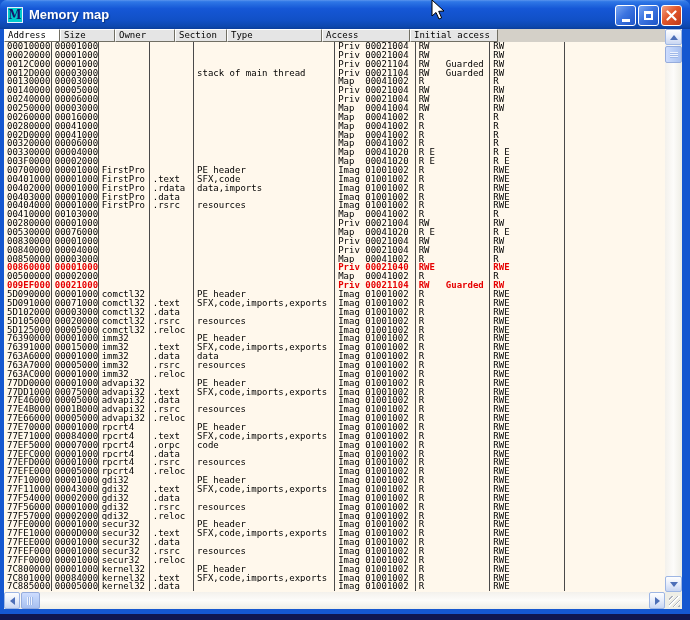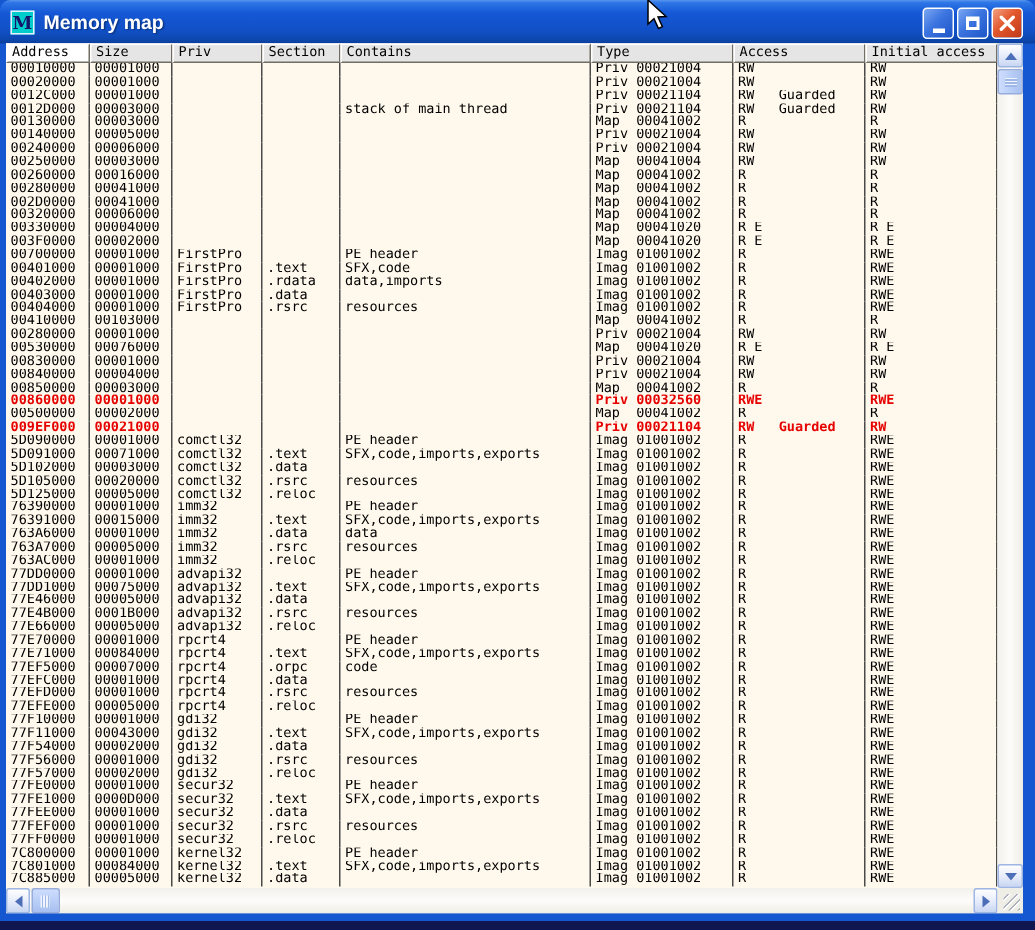--- a/index.html
+++ b/index.html
@@ -36,21 +36,21 @@
   
   .header-row { position:absolute; left:0; top:0; width:661px; height:13px;
                 display:flex; background:#D4D0C8; }
   .hcell { height:13px; font-size:9px; line-height:11px; white-space:pre;
            color:#000; padding-left:3px; background:#e5e5e5;
            border-top:1px solid #FFFFFF; border-left:1px solid #FFFFFF;
            border-bottom:1px solid #716F64; border-right:1px solid #716F64; }
   .hcell.active { background:#FFFFFF; }
 
   
-  .rows-viewport { position:absolute; left:0; top:13px; width:661px; height:550px;
+  .rows-viewport { position:absolute; left:0; top:13px; width:561px; height:550px;
                    overflow:hidden; background:#FFF8EC; }
   .mem-row { display:flex; height:8.87px; }
   .cell { font-size:9px; line-height:9px; white-space:pre; overflow:hidden;
           color:#000; padding-left:3px; border-right:1px solid #4A4A4A; height:100%; }
   .mem-row.red .cell { color:#E60000; font-weight:bold; }
 
   .c-address  { width:56px; }
   .c-size     { width:55px; }
   .c-owner    { width:60px; }
   .c-section  { width:52px; }
@@ -121,23 +121,22 @@
         </svg>
       </div>
     </div>
   </div>
 
   <div class="client">
 
     <div class="header-row">
       <div class="hcell active c-address">Address</div>
       <div class="hcell c-size">Size</div>
-      <div class="hcell c-owner">Priv</div>
+      <div class="hcell c-owner">Owner</div>
       <div class="hcell c-section">Section</div>
-      <div class="hcell c-contains">Contains</div>
       <div class="hcell c-type">Type</div>
       <div class="hcell c-access">Access</div>
       <div class="hcell c-initial_access">Initial access</div>
     </div>
 
     <div class="rows-viewport">
         <div class="mem-row">
           <span class="cell c-address">00010000</span>
           <span class="cell c-size">00001000</span>
           <span class="cell c-owner"></span>
@@ -386,21 +385,21 @@
           <span class="cell c-type">Map  00041002</span>
           <span class="cell c-access">R</span>
           <span class="cell c-initial_access">R</span>
         </div>
         <div class="mem-row red">
           <span class="cell c-address">00860000</span>
           <span class="cell c-size">00001000</span>
           <span class="cell c-owner"></span>
           <span class="cell c-section"></span>
           <span class="cell c-contains"></span>
-          <span class="cell c-type">Priv 00032560</span>
+          <span class="cell c-type">Priv 00021040</span>
           <span class="cell c-access">RWE</span>
           <span class="cell c-initial_access">RWE</span>
         </div>
         <div class="mem-row">
           <span class="cell c-address">00500000</span>
           <span class="cell c-size">00002000</span>
           <span class="cell c-owner"></span>
           <span class="cell c-section"></span>
           <span class="cell c-contains"></span>
           <span class="cell c-type">Map  00041002</span>

